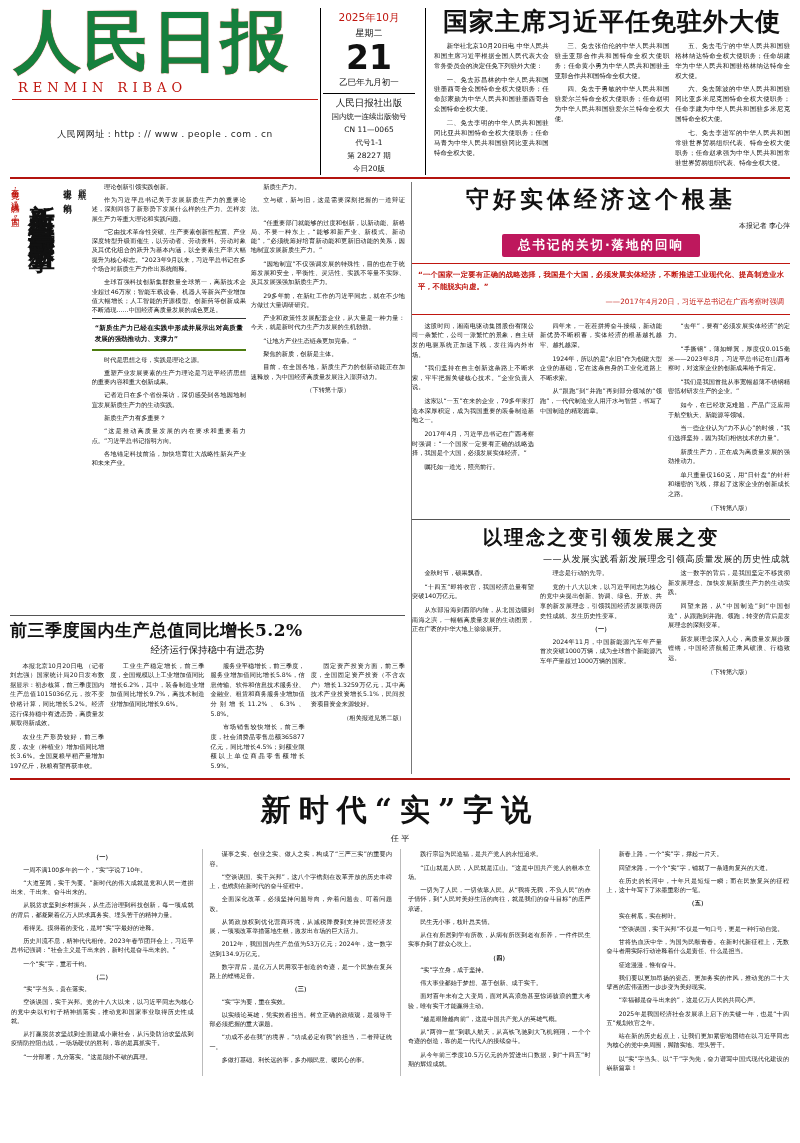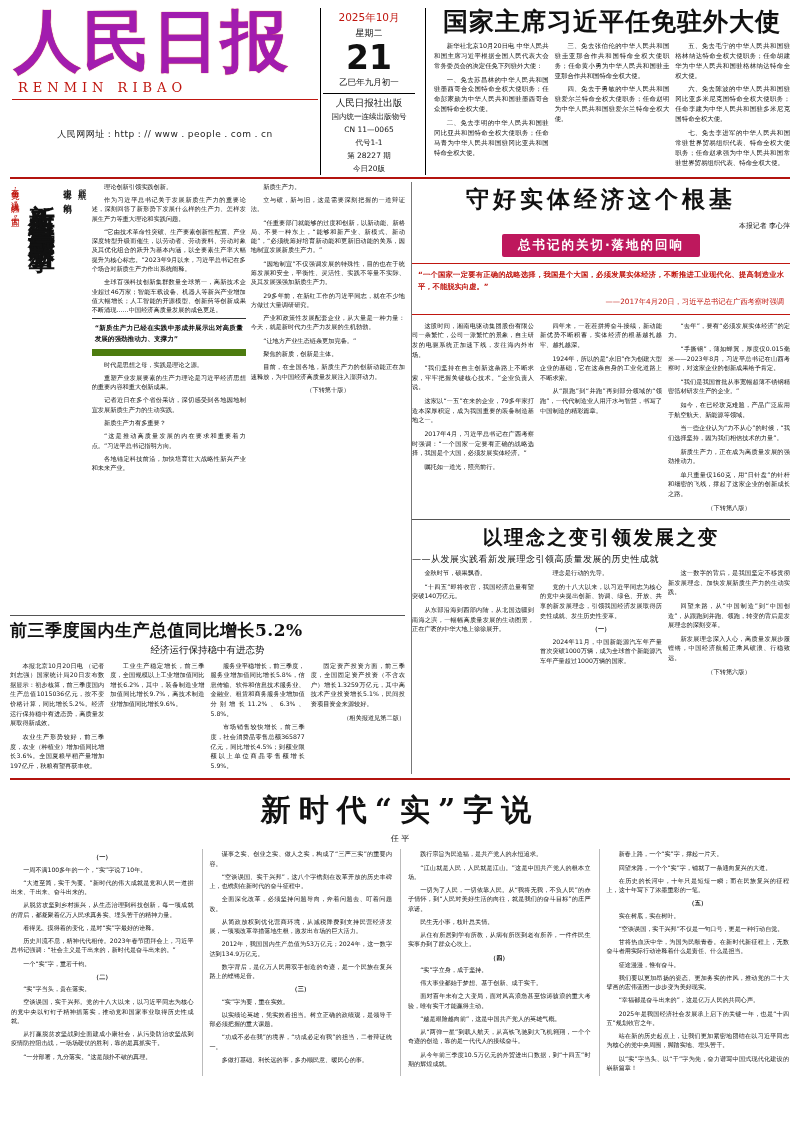--- a/index.html
+++ b/index.html
@@ -10,21 +10,21 @@
     color:#111;
     overflow:hidden;
   }
   .page{position:relative;width:800px;height:1143px;box-sizing:border-box;padding:6px 10px 0 10px;}
 
   
   .masthead{display:flex;align-items:flex-start;border-bottom:2px solid #b3140f;padding-bottom:2px;}
   .logo-box{width:310px;flex:0 0 310px;}
   .logo-title{
     font-family:"DejaVu Serif","Liberation Serif",serif;
-    font-weight:bold;color:#a21caf;font-size:67px;line-height:1.05;
+    font-weight:bold;color:#15803d;font-size:67px;line-height:1.05;
     letter-spacing:2px;padding-left:4px;
     text-shadow:0 0 1px #c0160f;
   }
   .logo-pinyin{
     color:#c0160f;font-size:13px;letter-spacing:5px;padding-left:8px;margin-top:4px;
     font-family:"DejaVu Serif","Liberation Serif",serif;
   }
   .logo-rule{border-top:1px solid #c0160f;margin:4px 2px 3px 2px;}
   .logo-site{font-size:9px;text-align:center;color:#222;letter-spacing:.5px;margin-top:28px;}
 
@@ -57,21 +57,21 @@
   .vtitle{
     writing-mode:vertical-rl;text-orientation:upright;
     font-family:"DejaVu Serif","Liberation Serif",serif;
     font-weight:bold;font-size:27px;letter-spacing:3px;line-height:1.25;
     height:430px;margin-right:4px;
   }
   .vtitle.tiny{font-size:8.5px;letter-spacing:1px;font-weight:normal;height:190px;}
   .side-cols{display:flex;gap:5px;flex:1;font-size:6.2px;line-height:1.5;text-align:justify;}
   .side-cols>div{flex:1;}
   .quotebox{
-    border-top:1px solid #333;border-bottom:7px solid #4d7c0f;padding:4px 3px;margin:4px 0;
+    border-top:1px solid #333;border-bottom:2px solid #4d7c0f;padding:4px 3px;margin:4px 0;
     font-size:6.6px;line-height:1.6;font-weight:bold;text-align:justify;
   }
 
   .sec-title{
     font-family:"DejaVu Serif","Liberation Serif",serif;
     font-weight:bold;font-size:23px;letter-spacing:4px;text-align:center;margin:2px 0 6px;
   }
   .ribbon{
     background:#be185d;color:#fff;display:inline-block;padding:3px 16px;border-radius:2px;
     font-size:12.5px;font-weight:bold;letter-spacing:2px;
@@ -83,21 +83,21 @@
     font-size:7.3px;line-height:1.7;color:#c0160f;font-weight:bold;text-align:justify;
   }
   .pullquote .src{display:block;text-align:right;font-weight:normal;margin-top:3px;}
   .three-cols{display:flex;gap:6px;font-size:6.2px;line-height:1.55;text-align:justify;}
   .three-cols>div{flex:1;}
 
   .head2{
     font-family:"DejaVu Serif","Liberation Serif",serif;
     font-weight:bold;font-size:19.5px;letter-spacing:2px;text-align:center;margin:4px 0 2px;
   }
-  .sub2{font-size:9px;text-align:left;margin-bottom:2px;letter-spacing:.5px;}
+  .sub2{font-size:9px;text-align:right;margin-bottom:2px;letter-spacing:.5px;}
   .author{font-size:7px;text-align:center;margin-bottom:4px;}
 
   
   .gdp-head{
     font-family:"DejaVu Serif","Liberation Serif",serif;
     font-weight:bold;font-size:17px;text-align:left;letter-spacing:.5px;margin:3px 0 2px;
   }
   .gdp-sub{font-size:9.5px;text-align:center;margin-bottom:4px;}
   .gdp-cols{display:flex;gap:6px;font-size:6.2px;line-height:1.55;text-align:justify;}
   .gdp-cols>div{flex:1;}

